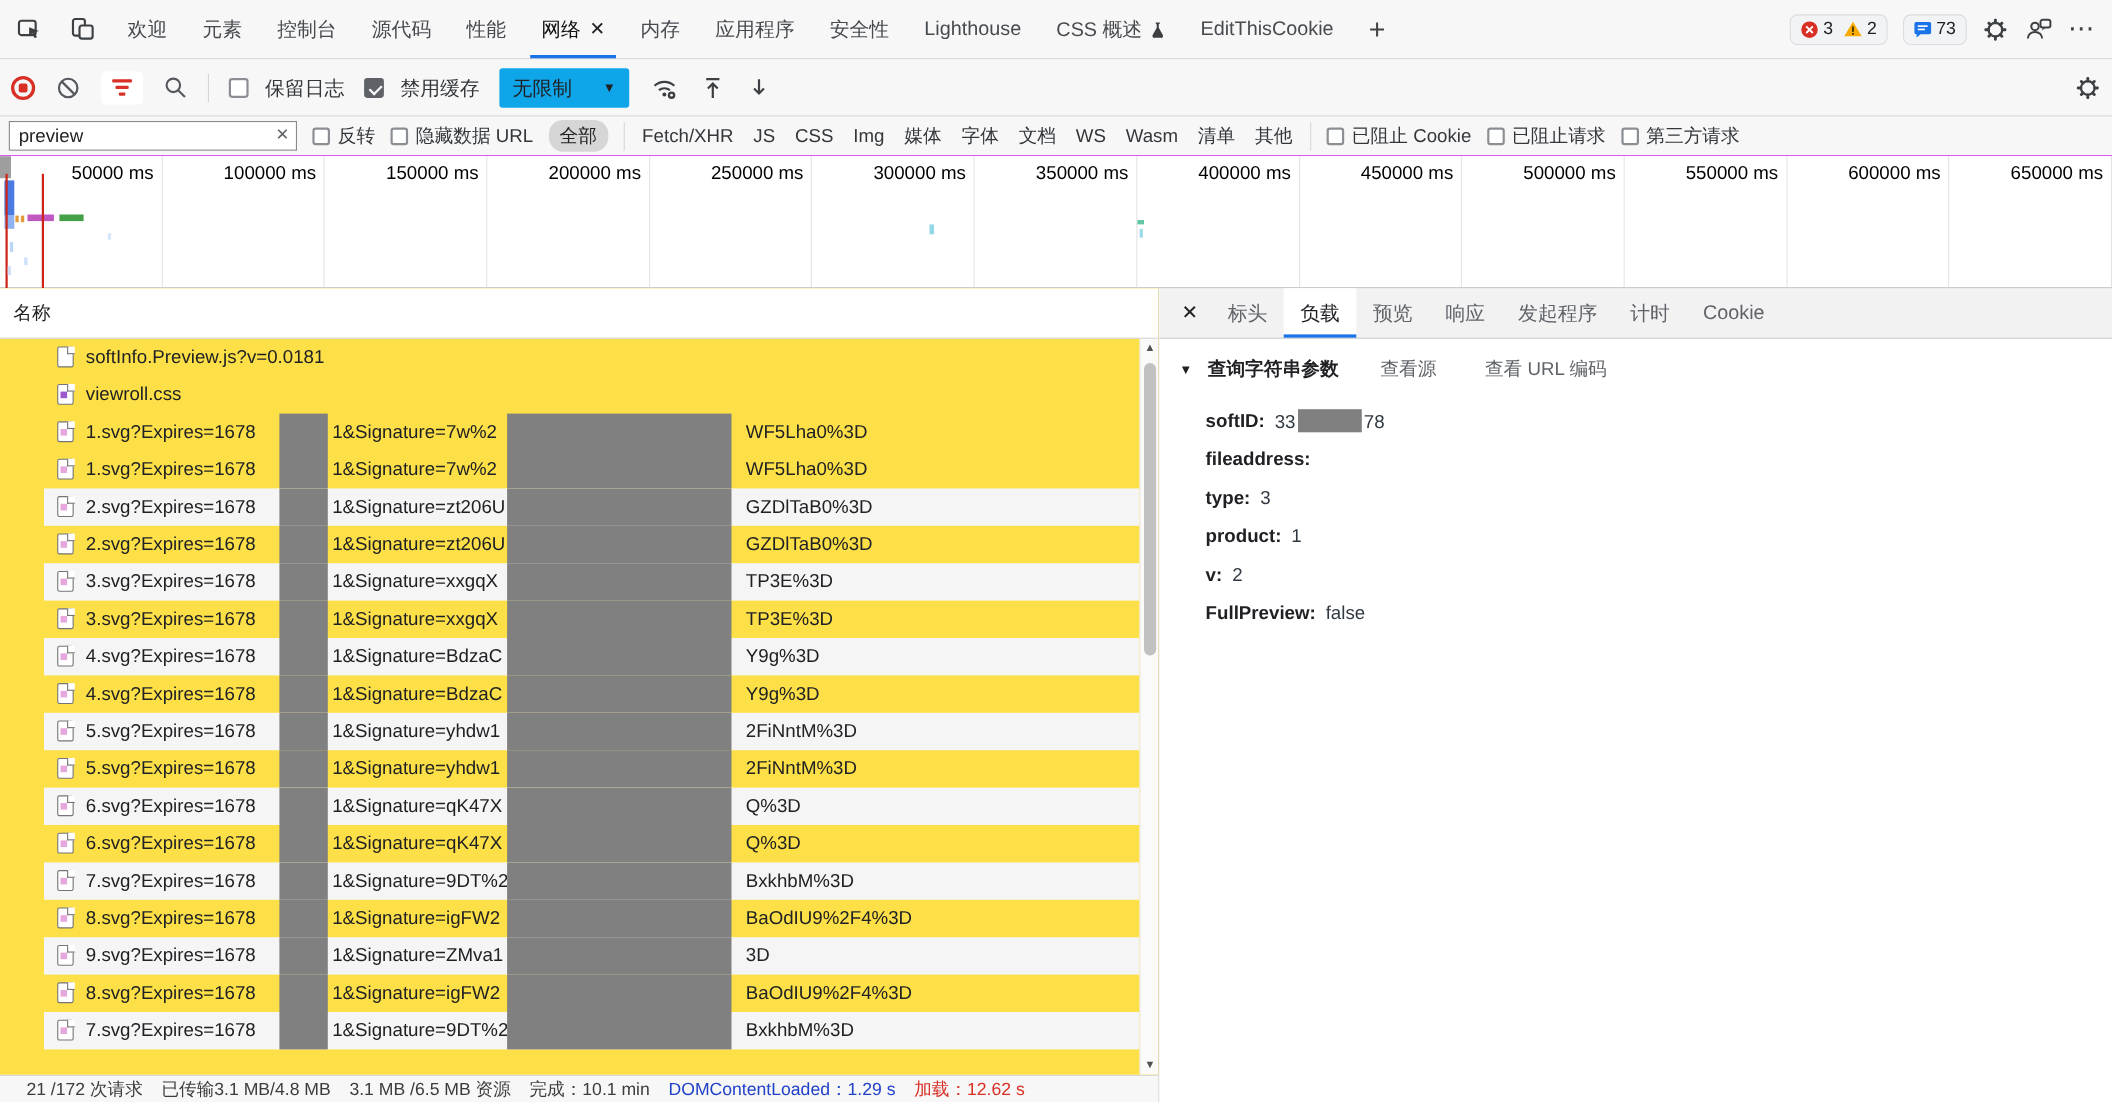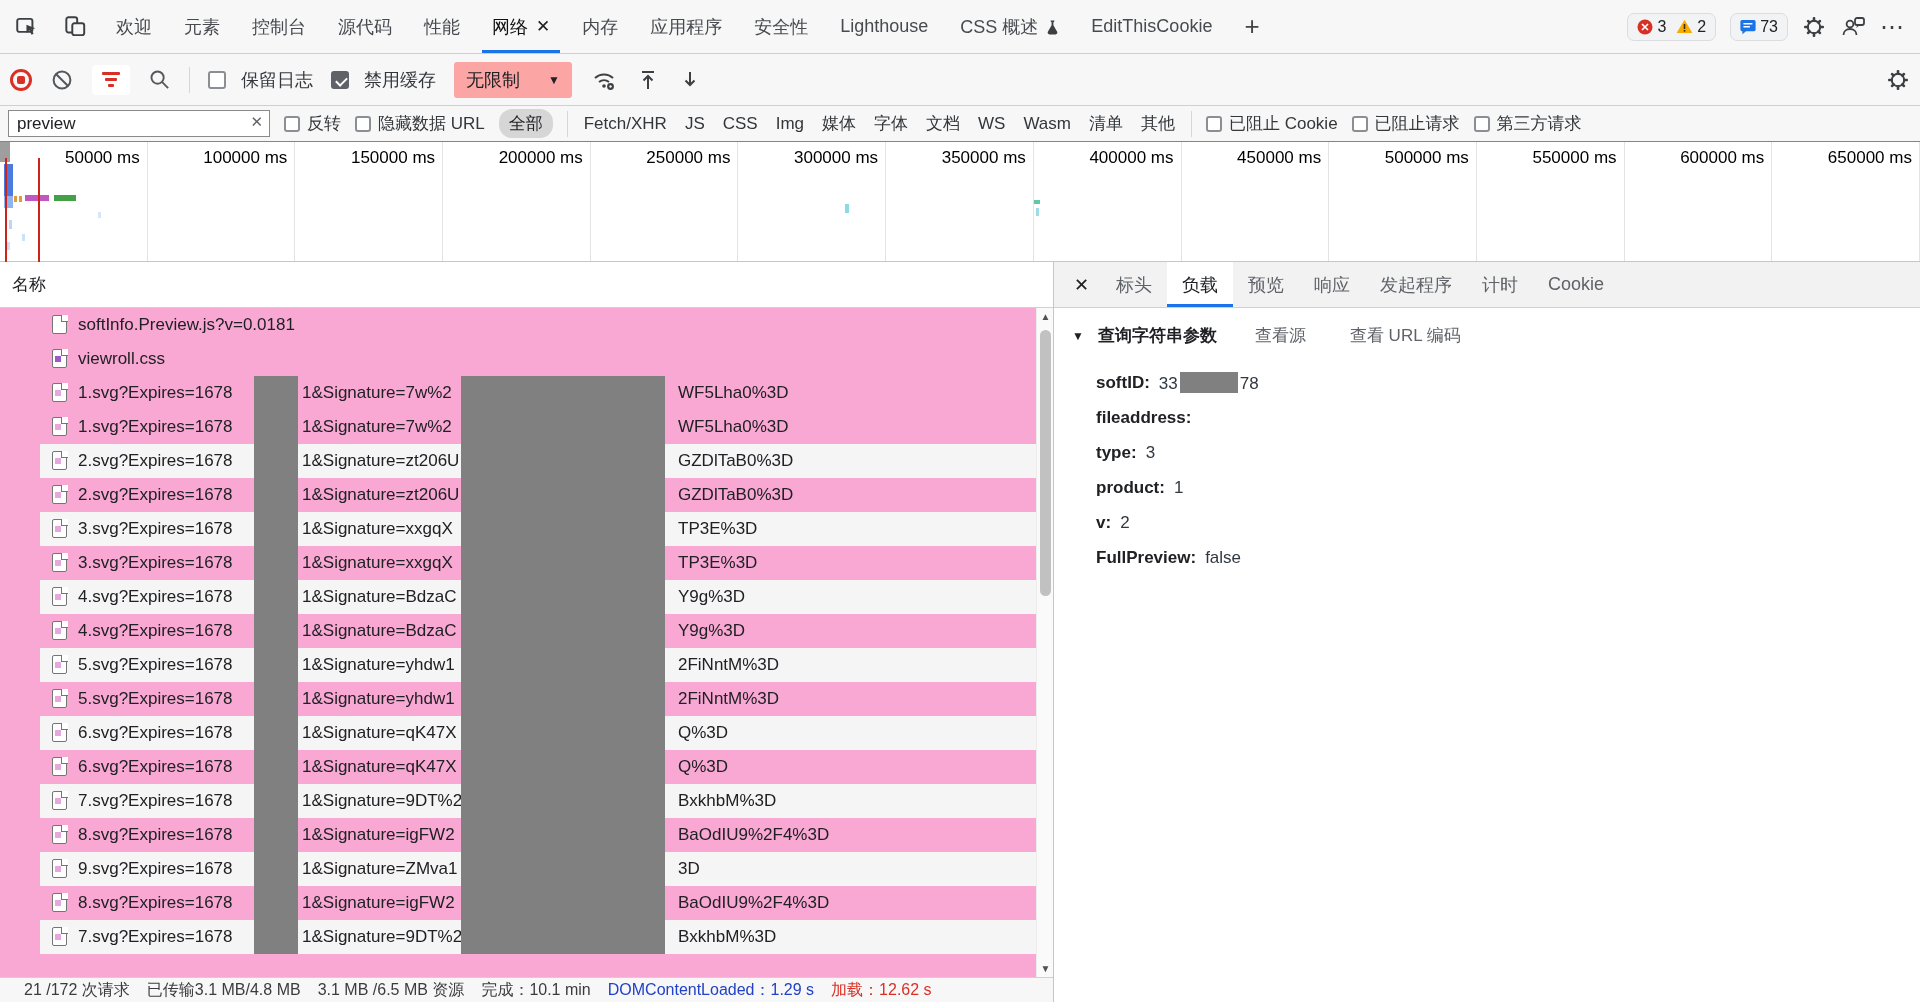--- a/index.html
+++ b/index.html
@@ -26,21 +26,21 @@
   .rec { width:22px; height:22px; border:3px solid #d93025; border-radius:50%; position:relative; }
   .rec::after { content:""; position:absolute; left:4px; top:4px; width:8px; height:8px; background:#d93025; border-radius:2px; }
   .filtbtn { width:38px; height:30px; background:#fff; border-radius:4px; display:flex; flex-direction:column; align-items:center; justify-content:center; gap:3px; }
   .filtbtn i { display:block; height:3px; border-radius:1px; background:#d93025; }
   .filtbtn i:nth-child(1){width:18px}.filtbtn i:nth-child(2){width:12px}.filtbtn i:nth-child(3){width:6px}
   .vdiv { width:1px; height:26px; background:#d6d6d6; }
   .ckrow { display:flex; align-items:center; gap:15px; font-size:18px; color:#33373a; white-space:nowrap; }
   .ckbox { width:18px; height:18px; border:2px solid #8b8f93; border-radius:3px; background:#fff; flex-shrink:0; position:relative; }
   .ckbox.checked { background:#5f6368; border-color:#5f6368; }
   .ckbox.checked::after { content:""; position:absolute; left:3px; top:4px; width:9px; height:5px; border-left:2.5px solid #fff; border-bottom:2.5px solid #fff; transform:rotate(-45deg); }
-  .throttle { display:flex; align-items:center; gap:28px; background:#fca5a5; border-radius:3px; padding:6px 12px; font-size:18px; color:#202124; }
+  .throttle { display:flex; align-items:center; gap:28px; background:#0ea5e9; border-radius:3px; padding:6px 12px; font-size:18px; color:#202124; }
   .throttle .caret { font-size:12px; color:#202124; }
 
   
   .filterbar { height:36px; background:#f7f7f8; border-bottom:1px solid #d946ef; display:flex; align-items:center; padding:0 8px; gap:14px; font-size:17px; color:#33373a; flex-shrink:0; }
   .filterinput { position:relative; width:262px; height:27px; }
   .filterinput input { width:100%; height:100%; border:1px solid #8a8a8a; background:#fff; font-family:inherit; font-size:17px; padding:0 26px 0 8px; color:#202124; outline:none; }
   .filterinput .clearx { position:absolute; right:7px; top:3px; font-size:15px; color:#5f6368; }
   .pill { background:#d6d6d6; border-radius:13px; padding:3px 10px; color:#202124; }
   .chip { color:#33373a; padding:0 2px; white-space:nowrap; }
   .fck { display:flex; align-items:center; gap:7px; white-space:nowrap; }
@@ -48,21 +48,21 @@
 
   
   .overview { position:relative; height:120px; border-bottom:1px solid #c6c6c6; background:#fff; flex-shrink:0; }
   .ovcols { display:flex; height:100%; }
   .ovcol { flex:1; border-right:1px solid #e3e3e3; font-size:17px; color:#000000; text-align:right; padding:6px 7px 0 0; white-space:nowrap; overflow:hidden; }
   .mark { position:absolute; }
 
   
   .main { flex:1; display:flex; min-height:0; }
   .left { width:1054px; display:flex; flex-direction:column; border-right:1px solid #c6c6c6; min-height:0; }
-  .listwrap { flex:1; position:relative; overflow:hidden; background:#f9a8d4; }
+  .listwrap { flex:1; position:relative; overflow:hidden; background:#fde047; }
   .list-header { height:46px; line-height:46px; font-size:17px; color:#202124; padding-left:12px; border-bottom:1px solid #d0d0d0; background:#fff; }
   .rows { position:absolute; top:46px; left:0; right:17px; bottom:0; overflow:hidden;padding-left:40px; }
   .row { position:relative; height:34px; font-size:17px; color:#202124; }
   .rows .row:nth-child(2n+5) { background:#f5f5f5; }
   .row.sel { background:#c9cbcd; display:flex; align-items:center; }
   .doc { position:absolute; left:12px; top:7px; width:15px; height:19px; border:1.5px solid #757575; border-radius:2px; background:#fff; }
   .doc::before { content:""; position:absolute; right:-1.5px; top:-1.5px; width:6px; height:6px; background:#fff; border-left:1.5px solid #757575; border-bottom:1.5px solid #757575; }
   .doc.m-css::after, .doc.m-svg::after { content:""; position:absolute; left:2px; top:6px; width:6px; height:6px; }
   .doc.m-css::after { background:#9b59c9; }
   .doc.m-svg::after { background:#e5a7dc; }

